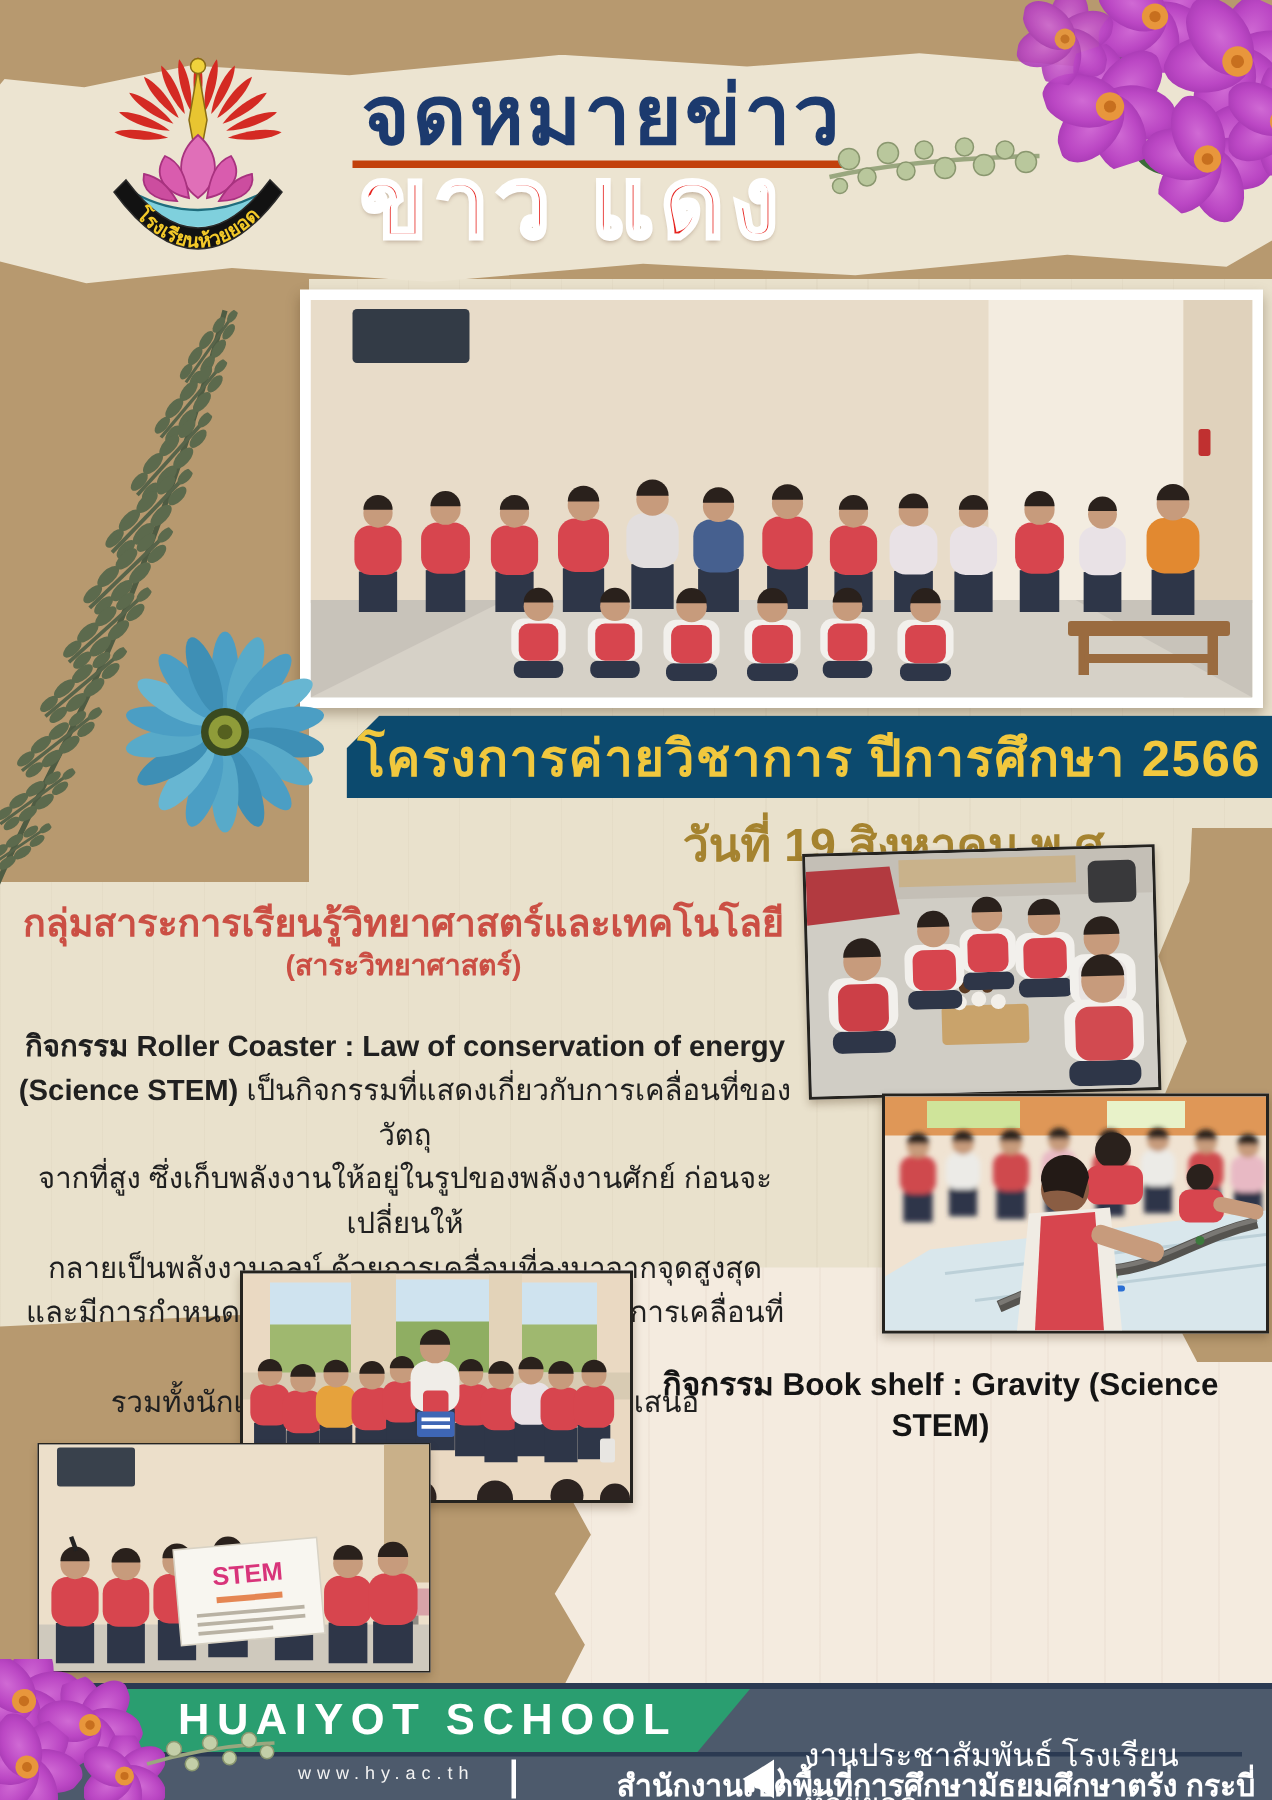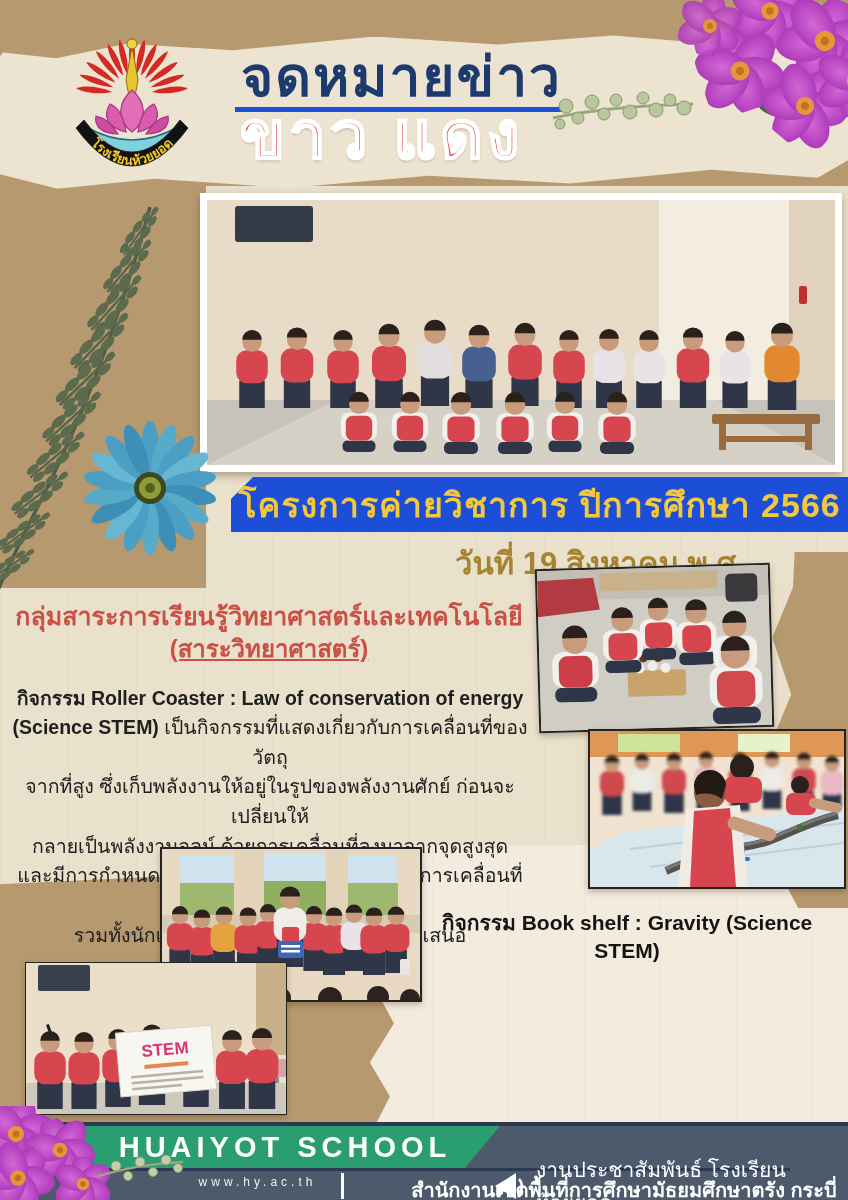--- a/index.html
+++ b/index.html
@@ -8,21 +8,21 @@
 
   
   .top-date{position:absolute;left:40px;top:8px;width:660px;text-align:center;
     font-size:21px;font-style:italic;color:#f3ead7;letter-spacing:1px;z-index:3;}
   .paper-strip{position:absolute;left:-14px;top:36px;width:884px;height:152px;
     background:#ece4d1;transform:rotate(-.6deg);z-index:1;
     clip-path:polygon(0 22%,2% 8%,8% 12%,16% 3%,28% 8%,44% 0,58% 6%,71% 1%,84% 8%,94% 3%,100% 15%,99.5% 78%,94% 96%,82% 90%,66% 98%,50% 92%,34% 99%,19% 92%,8% 98%,1.5% 88%);
     box-shadow:0 3px 6px rgba(60,40,20,.25);}
   .masthead-title{position:absolute;left:235px;top:50px;z-index:3;
     font-size:55px;font-weight:bold;color:#1c3a6e;letter-spacing:2px;
-    border-bottom:5px solid #1d4ed8;padding:0 6px 2px 6px;line-height:1.0;}
+    border-bottom:5px solid #c2410c;padding:0 6px 2px 6px;line-height:1.0;}
   .masthead-title2{position:absolute;left:240px;top:102px;z-index:3;
     font-size:66px;font-weight:bold;color:#e6231e;letter-spacing:4px;line-height:1.0;
     -webkit-text-stroke:2.5px #ffffff;text-shadow:0 2px 3px rgba(90,50,30,.35);}
   .masthead-tagline{position:absolute;left:150px;top:158px;width:480px;text-align:center;z-index:3;
     font-size:21px;color:#44443c;}
 
   
   .content-paper{position:absolute;left:0;top:186px;width:848px;height:940px;background:#e9e1cc;
     background-image:repeating-linear-gradient(90deg,rgba(120,100,70,.04) 0 1px,transparent 1px 34px);}
   .paper-pink{position:absolute;left:280px;top:845px;width:568px;height:280px;background:#f4ebdf;
@@ -38,48 +38,48 @@
   .photo-main{left:200px;top:193px;width:642px;height:279px;background:#fff;padding:7px;
     box-shadow:0 4px 8px rgba(70,45,20,.35);z-index:2;}
   .photo-frame{border:2px solid #25231f;background:#ddd;z-index:2;box-shadow:0 3px 6px rgba(70,45,20,.3);}
   .photo-bookshelf{left:537px;top:566px;width:235px;height:164px;transform:rotate(-1.6deg);}
   .photo-coaster{left:588px;top:729px;width:258px;height:160px;}
   .photo-crowd{left:160px;top:847px;width:262px;height:155px;z-index:2;}
   .photo-stem{left:25px;top:962px;width:262px;height:153px;z-index:2;border-width:1px;}
   .photo svg{display:block;width:100%;height:100%;}
 
   
-  .event-banner{position:absolute;left:231px;top:477px;width:617px;height:55px;background:#1d4ed8;z-index:2;
+  .event-banner{position:absolute;left:231px;top:477px;width:617px;height:55px;background:#0c4a6e;z-index:2;
     clip-path:polygon(22px 0,100% 0,100% 100%,0 100%,0 22px);
     display:flex;align-items:center;justify-content:center;box-shadow:0 3px 5px rgba(60,40,20,.3);}
   .event-banner-title{color:#f1c83e;font-size:34px;font-weight:bold;letter-spacing:1px;}
   .event-date{position:absolute;left:420px;top:538px;width:360px;text-align:center;z-index:2;
     color:#a5832f;font-size:31px;font-weight:bold;}
   .section-heading{position:absolute;left:8px;top:600px;width:522px;text-align:center;z-index:2;
     color:#cb4f44;font-weight:bold;font-size:25px;line-height:1.3;}
-  .section-heading .line2{font-size:24px;text-decoration:underline;}
+  .section-heading .line2{font-size:19px;}
   .para{position:absolute;z-index:2;color:#202020;font-size:19.5px;line-height:1.52;
     text-align:center;white-space:pre-line;}
   .para .lead{font-weight:bold;}
   .para1{left:8px;top:664px;width:524px;}
   .act2-title{position:absolute;left:412px;top:906px;width:430px;text-align:center;z-index:2;
     font-weight:bold;font-size:21px;color:#141414;}
   .act2-body{left:396px;top:936px;width:446px;}
 
   
   .fern{position:absolute;left:-10px;top:192px;width:215px;height:405px;z-index:1;}
   .blue-flower{position:absolute;left:80px;top:418px;width:140px;height:140px;z-index:3;}
   .flowers-tr{position:absolute;right:-12px;top:-14px;width:240px;height:190px;z-index:4;}
   .sprig{position:absolute;left:548px;top:66px;width:150px;height:80px;z-index:4;}
   .flowers-bl{position:absolute;left:-12px;top:1106px;width:250px;height:96px;z-index:6;}
 
   
   .footer{position:absolute;left:0;top:1122px;width:848px;height:78px;background:#4d5a6c;z-index:5;
     border-top:4px solid #2b3a52;box-sizing:border-box;}
-  .footer-row1{position:absolute;left:0;top:0;width:790px;height:42px;border-bottom:3px solid #2b3a52;}
+  .footer-row1{position:absolute;left:0;top:0;width:790px;height:42px;border-bottom:3px solid #2b3a52;padding-left:38px;}
   .green-band{position:absolute;left:0;top:0;width:500px;height:42px;background:#2a9e70;
     clip-path:polygon(0 0,100% 0,93% 100%,0 100%);display:flex;align-items:center;justify-content:center;}
   .school-name{color:#fff;font-size:29px;font-weight:bold;letter-spacing:5px;padding-left:70px;}
   .pr-wrap{position:absolute;left:492px;top:0;width:356px;height:42px;display:flex;align-items:center;gap:10px;margin-top:39px;}
   .pr-label{color:#fff;font-size:21px;}
   .megaphone{width:34px;height:30px;flex:0 0 auto;}
   .footer-row2{position:absolute;left:0;top:45px;width:848px;height:33px;}
   .website{position:absolute;left:150px;top:4px;width:215px;text-align:center;color:#f2f2f2;
     font-size:12px;letter-spacing:4px;}
   .v-div{position:absolute;left:341px;top:2px;width:3px;height:26px;background:#fff;}

